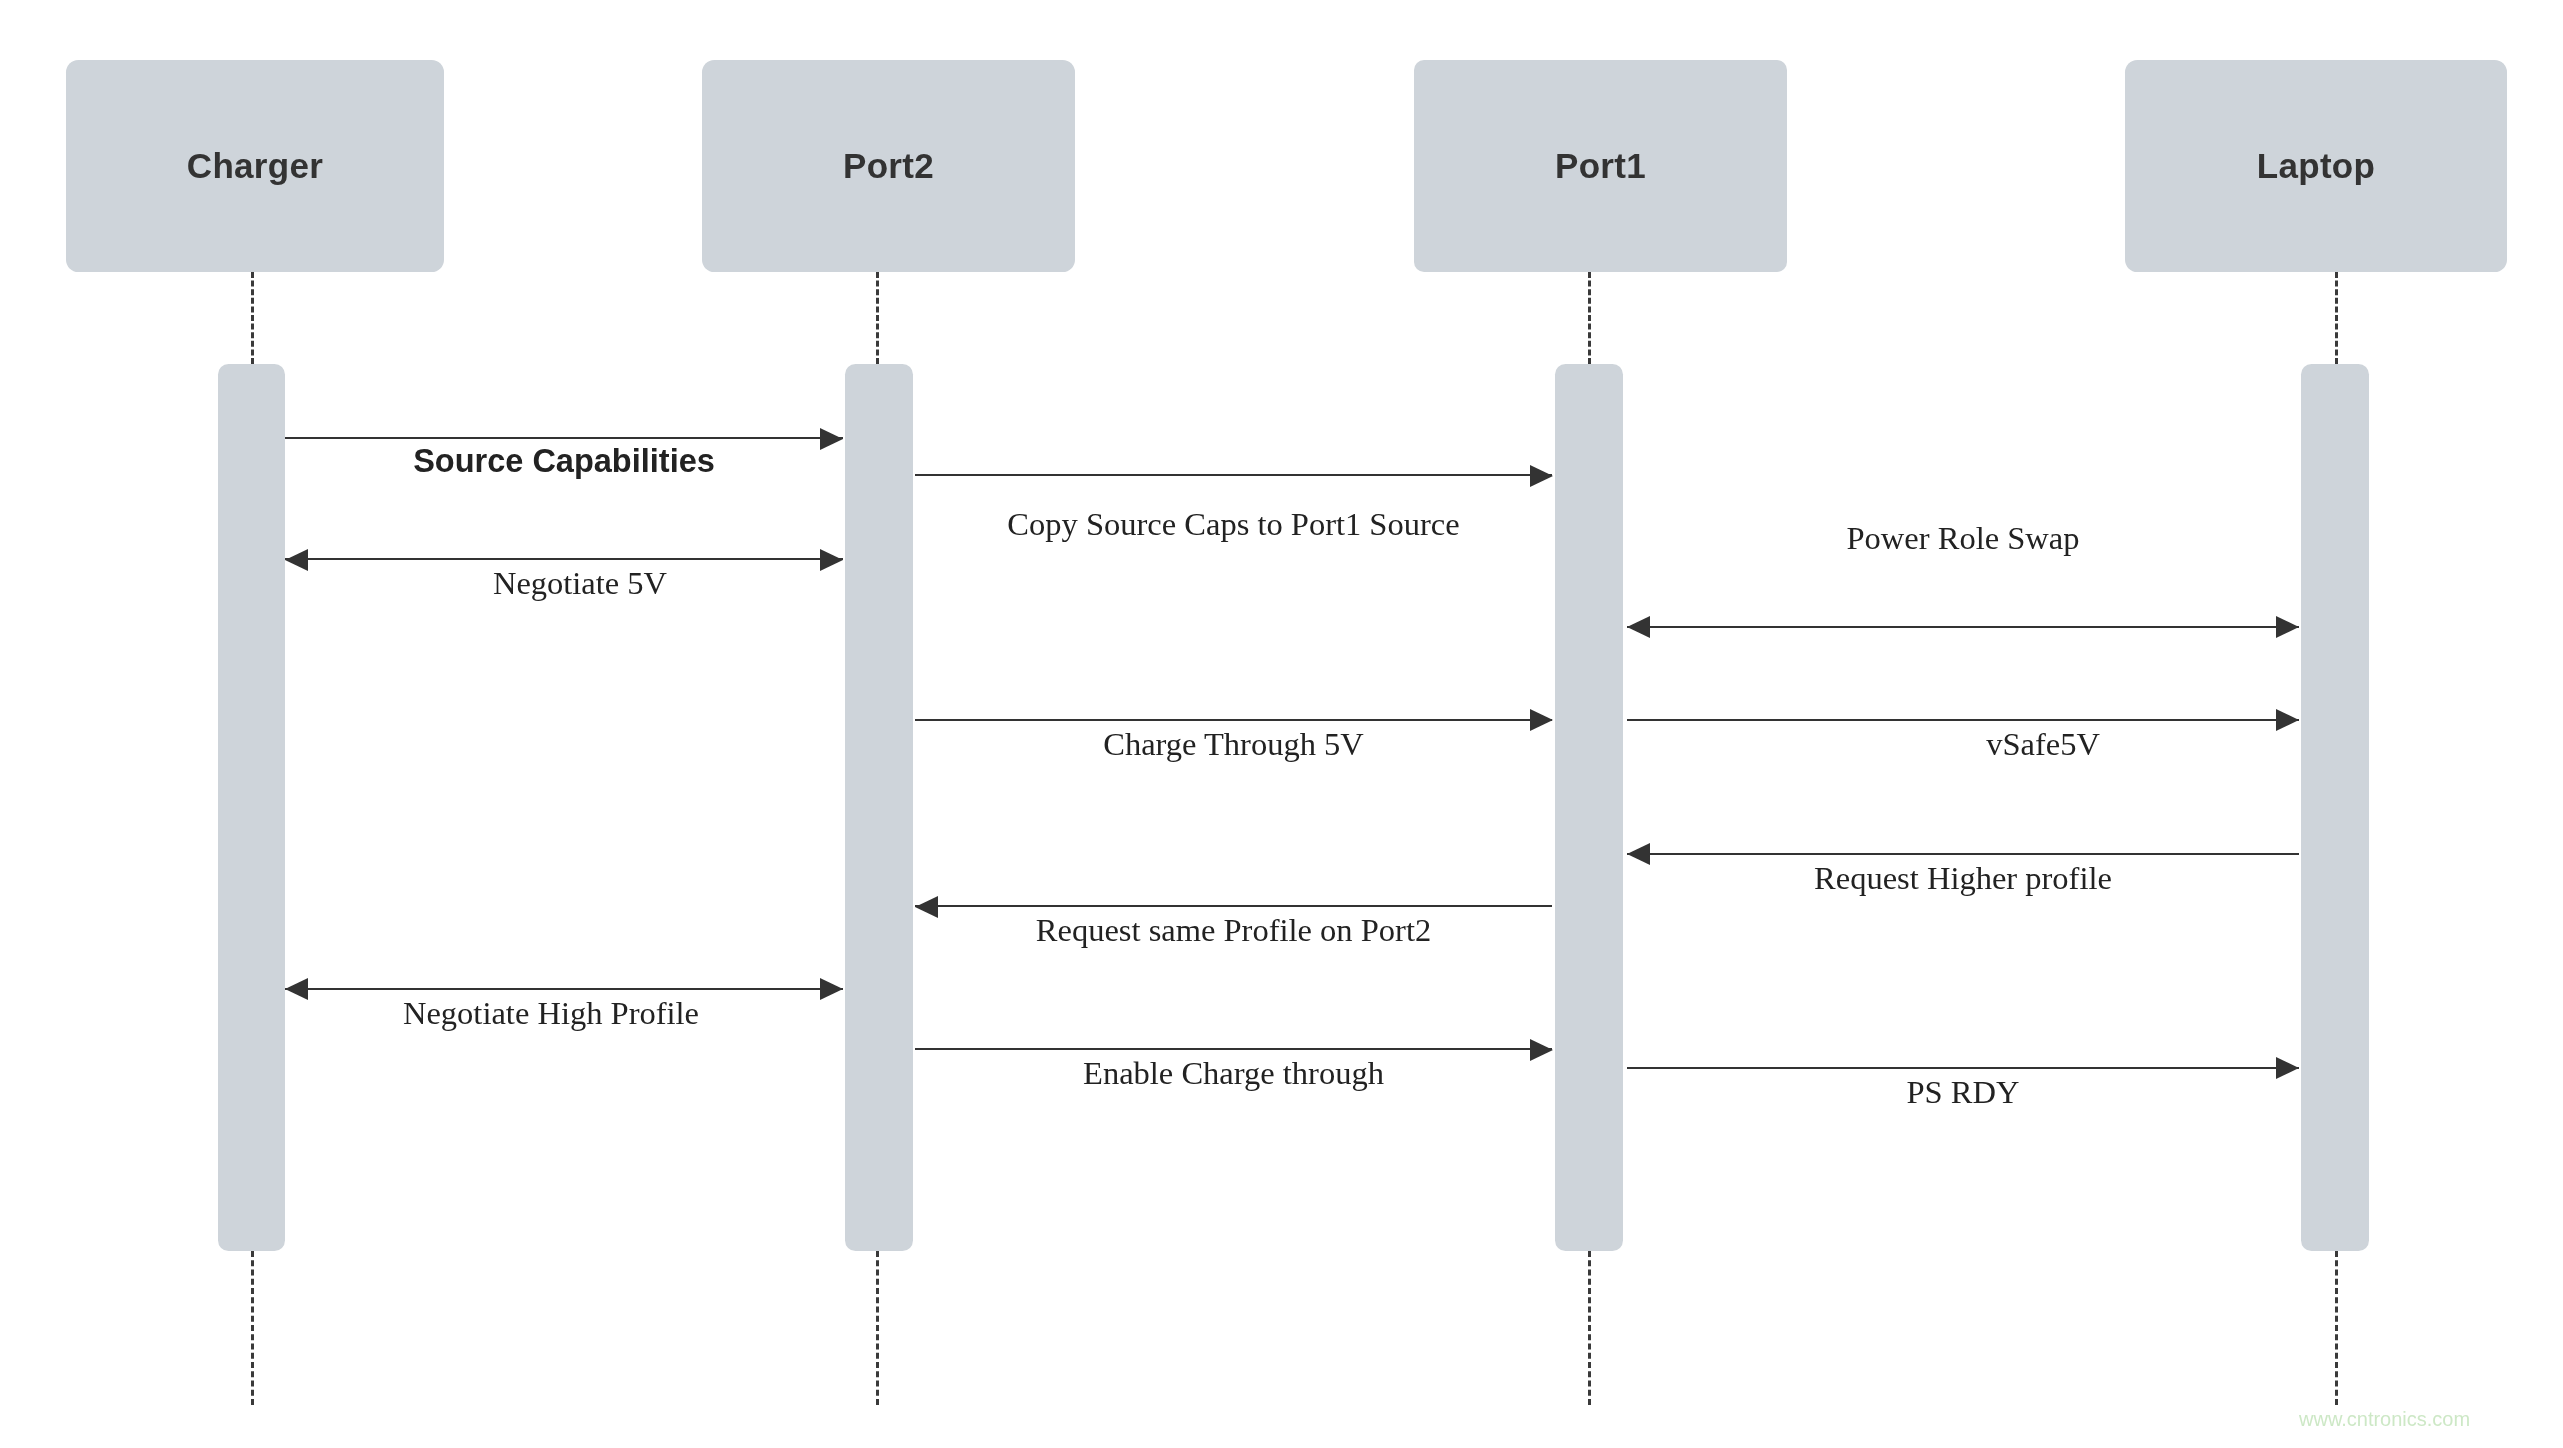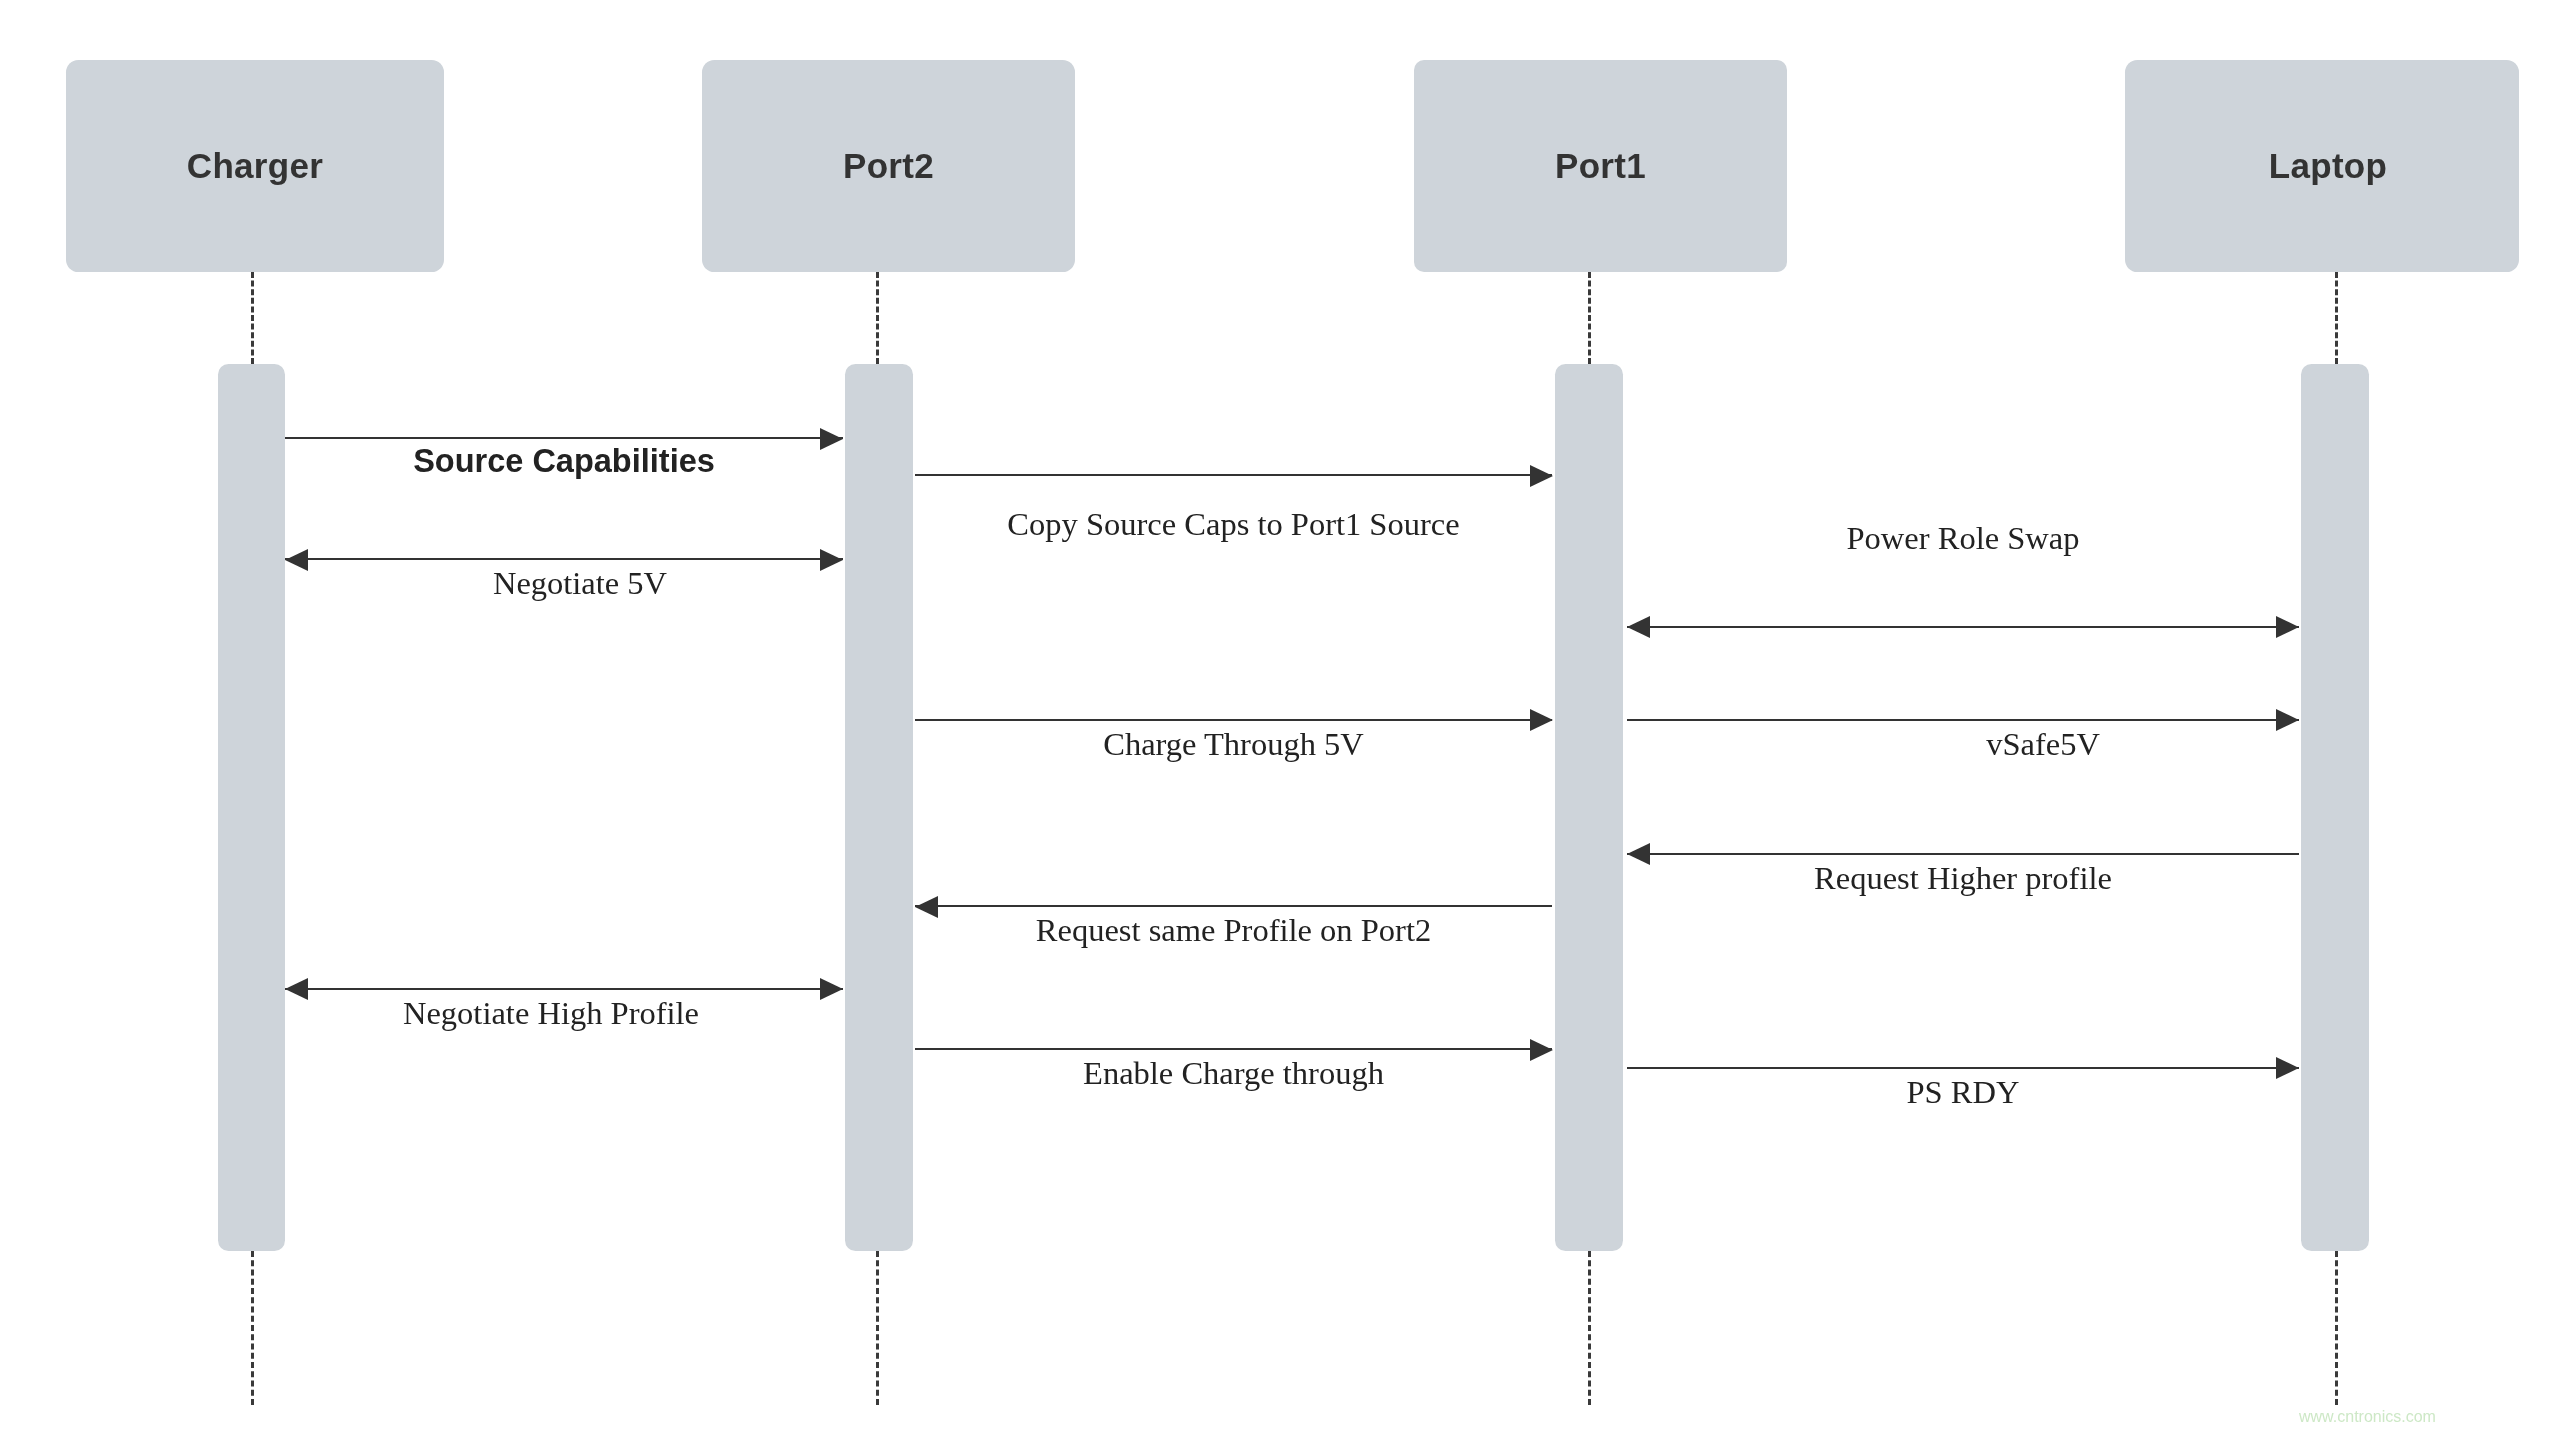--- a/index.html
+++ b/index.html
@@ -82,41 +82,41 @@
   }
   .message-label.sans {
     font-family: "Liberation Sans", sans-serif;
     font-weight: bold;
   }
 
   
   .watermark {
     position: absolute;
     font-family: "Liberation Sans", sans-serif;
-    font-size: 16px;
+    font-size: 20px;
     color: #cde8c6;
     white-space: nowrap;
   }
 </style>
 </head>
 <body>
 
 <div id="canvas">
 
   <div id="participants-layer">
       <div class="participant-box" style="left: 66px; top: 60px; width: 378px; height: 212px; text-align: right;">
         <div class="participant-label">Charger</div>
       </div>
       <div class="participant-box" style="left: 702px; top: 60px; width: 373px; height: 212px;">
         <div class="participant-label">Port2</div>
       </div>
       <div class="participant-box" style="left: 1414px; top: 60px; width: 373px; height: 212px; border-radius: 10px;">
         <div class="participant-label">Port1</div>
       </div>
-      <div class="participant-box" style="left: 2125px; top: 60px; width: 382px; height: 212px; padding-left: 12px;">
+      <div class="participant-box" style="left: 2125px; top: 60px; width: 382px; height: 212px;">
         <div class="participant-label">Laptop</div>
       </div>
     </div>
 
   <div id="lifelines-layer">
       <div class="lifeline" style="left: 251px; top: 272px; height: 92px;"></div>
       <div class="lifeline" style="left: 251px; top: 1251px; height: 154px;"></div>
       <div class="lifeline" style="left: 876px; top: 272px; height: 92px;"></div>
       <div class="lifeline" style="left: 876px; top: 1251px; height: 154px;"></div>
       <div class="lifeline" style="left: 1588px; top: 272px; height: 92px;"></div>

